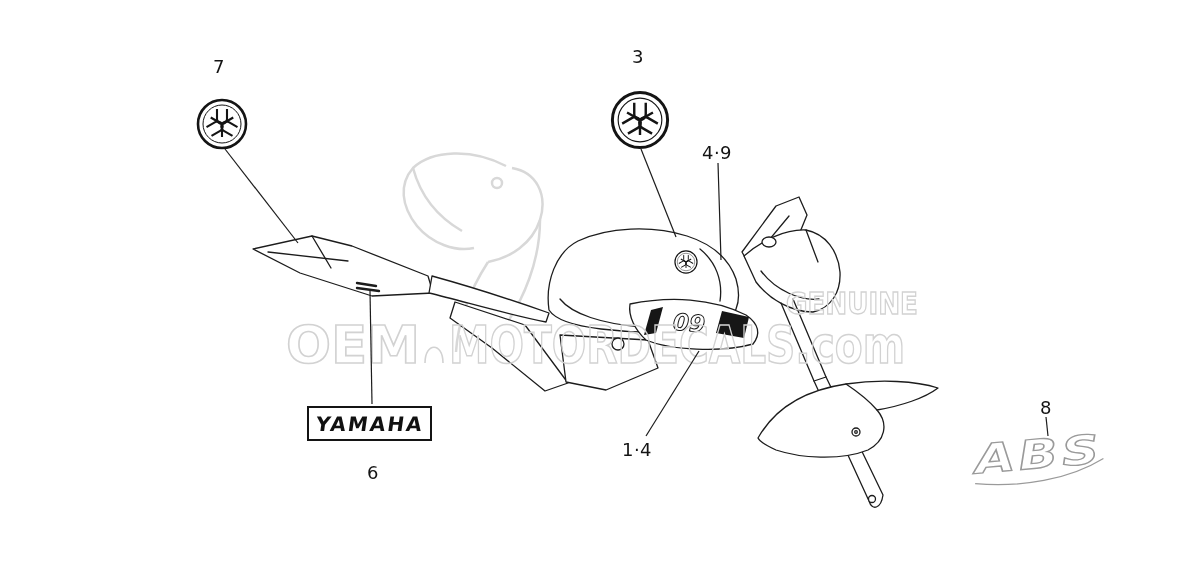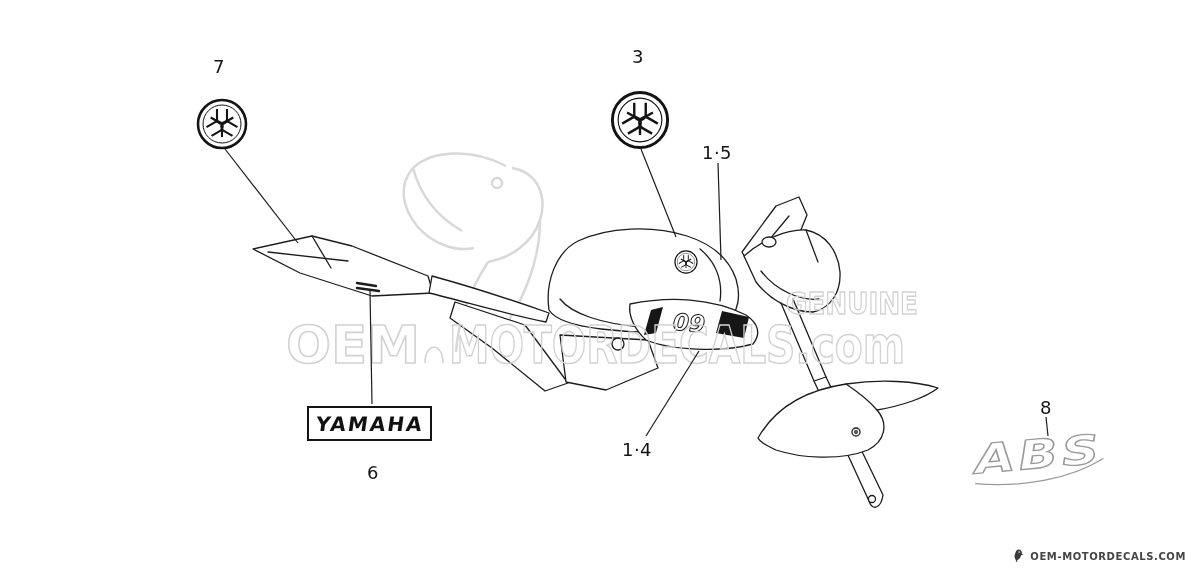--- a/index.html
+++ b/index.html
@@ -128,30 +128,23 @@
     <use href="#tuning-fork-emblem" transform="translate(686,262) scale(0.46)"></use>
 
     <g transform="translate(1040,468) rotate(-5)">
       <text x="0" y="0" text-anchor="middle" font-size="40" font-weight="bold" font-style="italic" stroke="#9a9a9a" stroke-width="1.3" fill="#ffffff" letter-spacing="3" textLength="128" lengthAdjust="spacingAndGlyphs">ABS</text>
       <path d="M-66,10 C-20,18 28,14 64,-4" stroke="#9a9a9a" stroke-width="1.2" fill="none"></path>
     </g>
   </svg>
 
   <div class="callout-label" style="left:219px; top:66px">7</div>
   <div class="callout-label" style="left:638px; top:56px">3</div>
-  <div class="callout-label" style="left:717px; top:152px">1·5</div>
+  <div class="callout-label" style="left:717px; top:152px">4·9</div>
   <div class="callout-label" style="left:637px; top:449px">1·4</div>
   <div class="callout-label" style="left:373px; top:472px">6</div>
   <div class="callout-label" style="left:1046px; top:407px">8</div>
 
   <div class="yamaha-box">
     <span>YAMAHA</span>
   </div>
 
-  <div class="footer-brand">
-    <svg width="13" height="16" viewBox="0 0 20 24">
-      <path d="M10,2 C14,2 16,5 15,9 L18,10 L14,11 C13,16 10,18 8,18 L8,21 L6,21 L6,18 C4,16 3,12 5,8 C6,4 8,2 10,2 Z" fill="#3a3a3a"></path>
-      <circle cx="11" cy="6" r="1.2" fill="#ffffff"></circle>
-    </svg>
-    <span>OEM-MOTORDECALS.COM</span>
-  </div>
 
 </div>
 
 </body></html>

